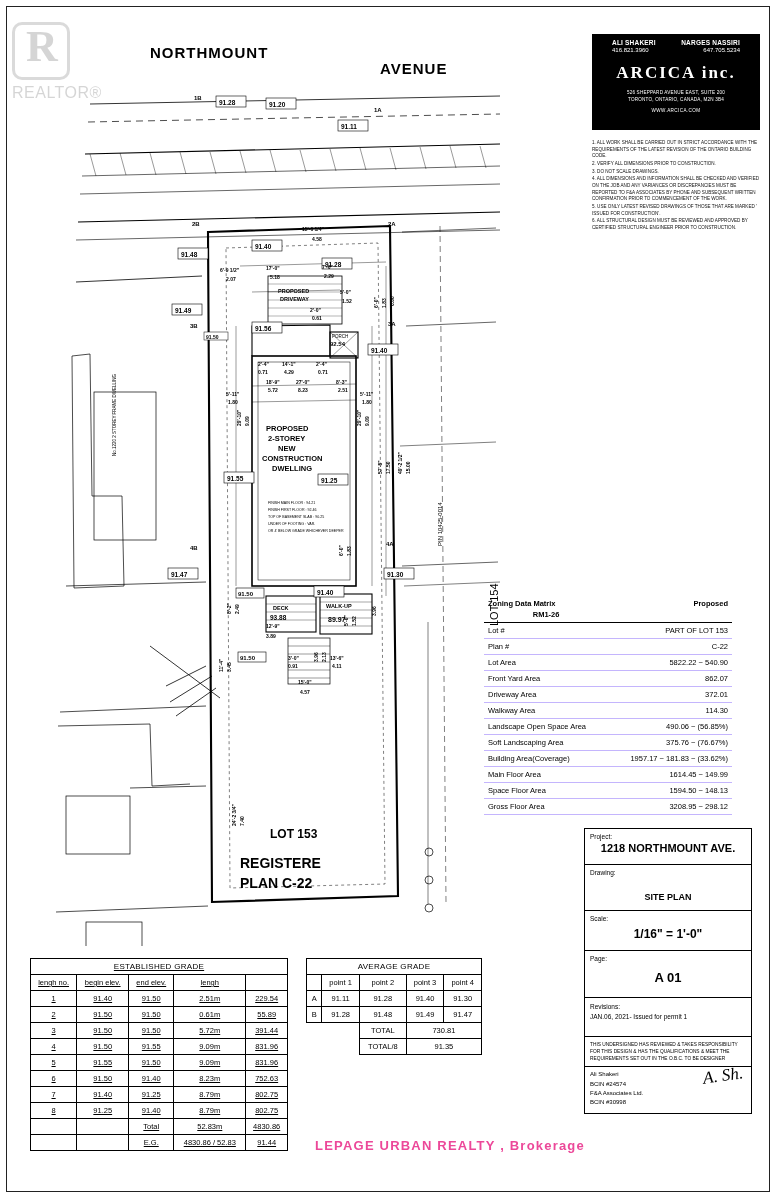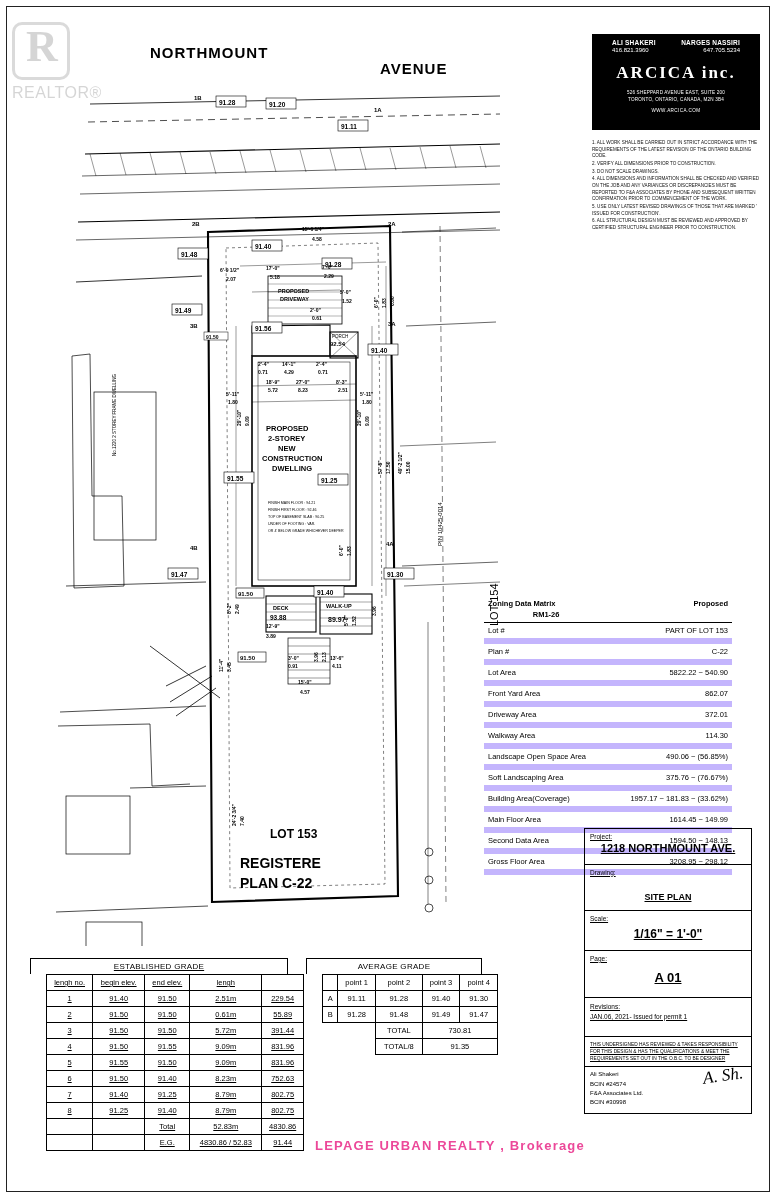--- a/index.html
+++ b/index.html
@@ -27,41 +27,41 @@
   #titleblock-logo .brand{text-align:center;font-size:17px;letter-spacing:2px;margin-top:10px;font-weight:bold;font-family:"Liberation Serif",serif;}
   #titleblock-logo .addr{text-align:center;font-size:4.6px;line-height:1.55;margin-top:6px;letter-spacing:.2px;}
   #titleblock-logo .web{text-align:center;font-size:4.6px;margin-top:5px;letter-spacing:.4px;}
 
   #general-notes{left:592px;top:140px;width:168px;height:120px;font-size:4.6px;line-height:1.45;color:#111;}
   #general-notes div{margin-bottom:1px;}
 
   
   #zoning-matrix{left:484px;top:596px;width:248px;}
   #zoning-matrix table{border-collapse:collapse;width:100%;font-size:7.5px;}
-  #zoning-matrix td{border-bottom:6px solid #c4b5fd;padding:2px 4px;height:11px;}
+  #zoning-matrix td{border-bottom:1px solid #c4b5fd;padding:2px 4px;height:11px;}
   #zoning-matrix td.val{text-align:right;white-space:nowrap;}
   #zoning-matrix .hdr td{border-bottom:none;font-weight:bold;padding-bottom:0;}
   #zoning-matrix .hdr2 td{border-bottom:1px solid #000;font-weight:bold;padding-top:0;text-align:center;}
 
   
   #project-block{left:584px;top:828px;width:168px;border:1px solid #000;box-sizing:border-box;}
-  #project-block .cell{border-bottom:1px solid #000;padding:4px 5px;text-decoration:underline;}
+  #project-block .cell{border-bottom:1px solid #000;padding:4px 5px;}
   #project-block .lbl{font-size:6.5px;}
   #project-block .big{font-size:11px;font-weight:bold;text-align:center;line-height:1.25;padding:2px 0 4px;}
   #project-block .mid{font-size:9px;font-weight:bold;text-align:center;padding:4px 0;margin-top:12px;}
   #project-block .scale{font-size:12px;font-weight:bold;text-align:center;padding:5px 0;}
   #project-block .page{font-size:13px;font-weight:bold;text-align:center;padding:8px 0;}
   #project-block .rev{font-size:6.5px;padding:4px 5px;line-height:1.5;min-height:30px;}
   #project-block .sig{font-size:4.8px;padding:4px 5px;line-height:1.5;}
   #project-block .signame{font-size:6px;padding:3px 5px 5px;line-height:1.55;position:relative;}
   #project-block .scribble{position:absolute;right:8px;top:-4px;font-family:"Liberation Serif",serif;font-size:17px;font-style:italic;transform:rotate(-8deg);}
 
   
   #established-grade{left:30px;top:958px;width:258px;text-decoration:underline;}
-  #established-grade table,#average-grade table{border-collapse:collapse;width:100%;font-size:7.5px;margin-left:16px;}
+  #established-grade table,#average-grade table{border-collapse:collapse;width:100%;font-size:7.5px;}
   #established-grade td,#average-grade td{border:1px solid #000;padding:1px 3px;text-align:center;height:13px;}
   .tbl-title{border:1px solid #000;border-bottom:none;text-align:center;font-size:8px;padding:3px 0;font-weight:normal;letter-spacing:.3px;}
   #average-grade{left:306px;top:958px;width:176px;}
 
   
   #survey{left:30px;top:26px;width:470px;height:920px;}
   #survey svg{display:block;}
 </style>
 </head>
 <body>
@@ -405,21 +405,21 @@
           </tr>
       <tr>
             <td>Building Area(Coverage)</td>
             <td class="val">1957.17 ~ 181.83 ~ (33.62%)</td>
           </tr>
       <tr>
             <td>Main Floor Area</td>
             <td class="val">1614.45 ~ 149.99</td>
           </tr>
       <tr>
-            <td>Second Data Area</td>
+            <td>Space Floor Area</td>
             <td class="val">1594.50 ~ 148.13</td>
           </tr>
       <tr>
             <td>Gross Floor Area</td>
             <td class="val">3208.95 ~ 298.12</td>
           </tr>
     </tbody>
       </table>
   </div>
 

